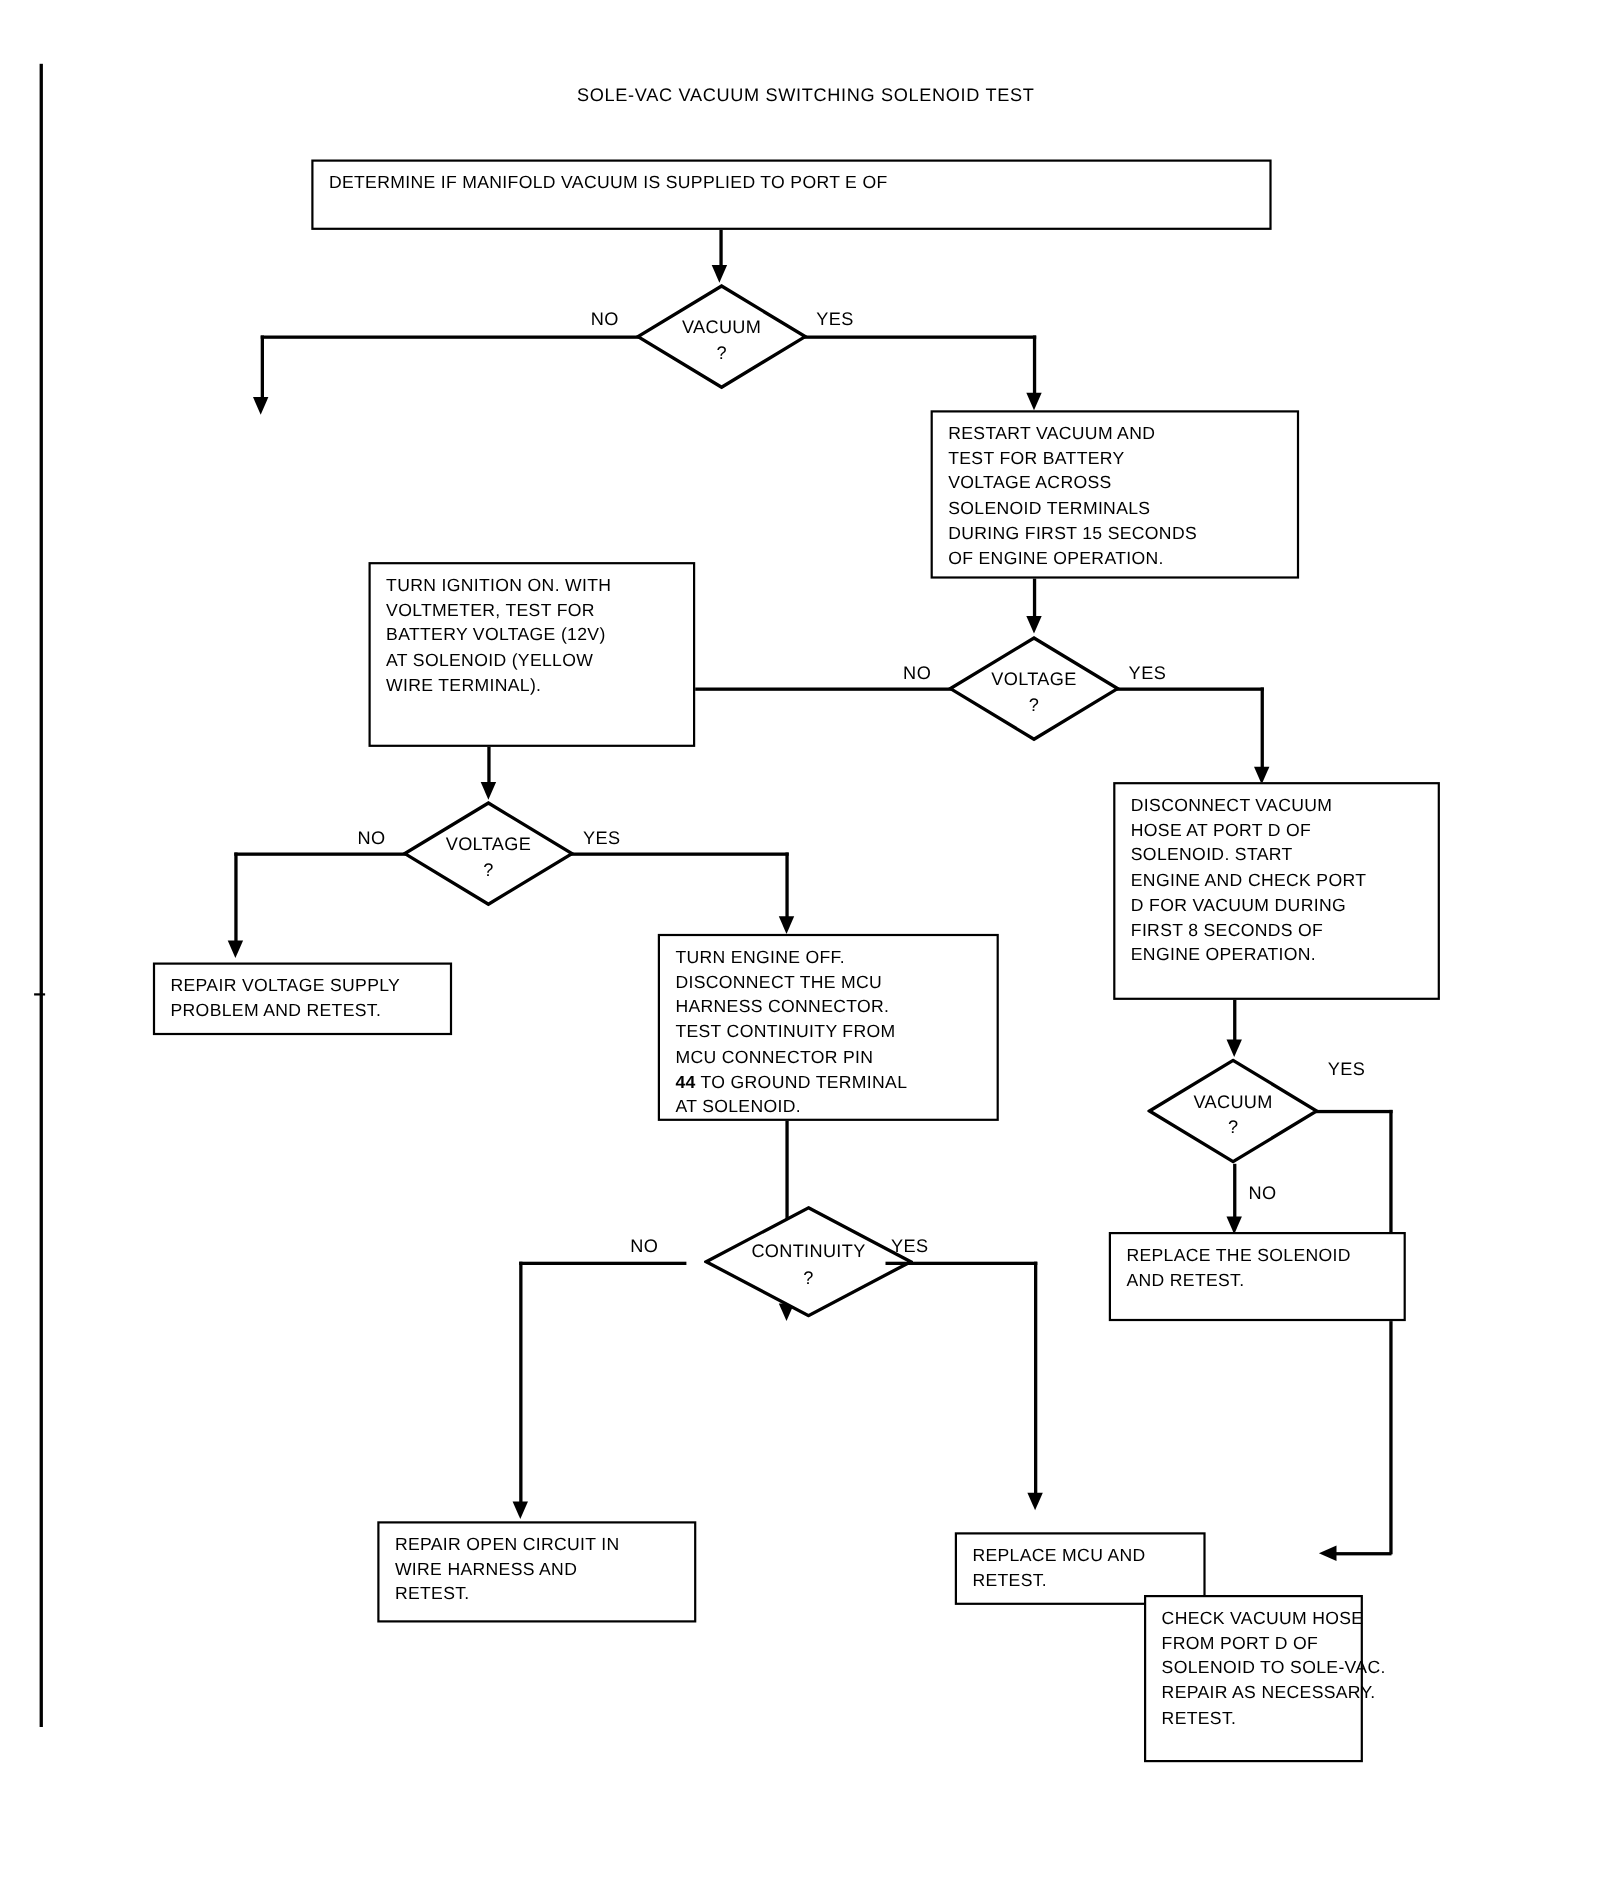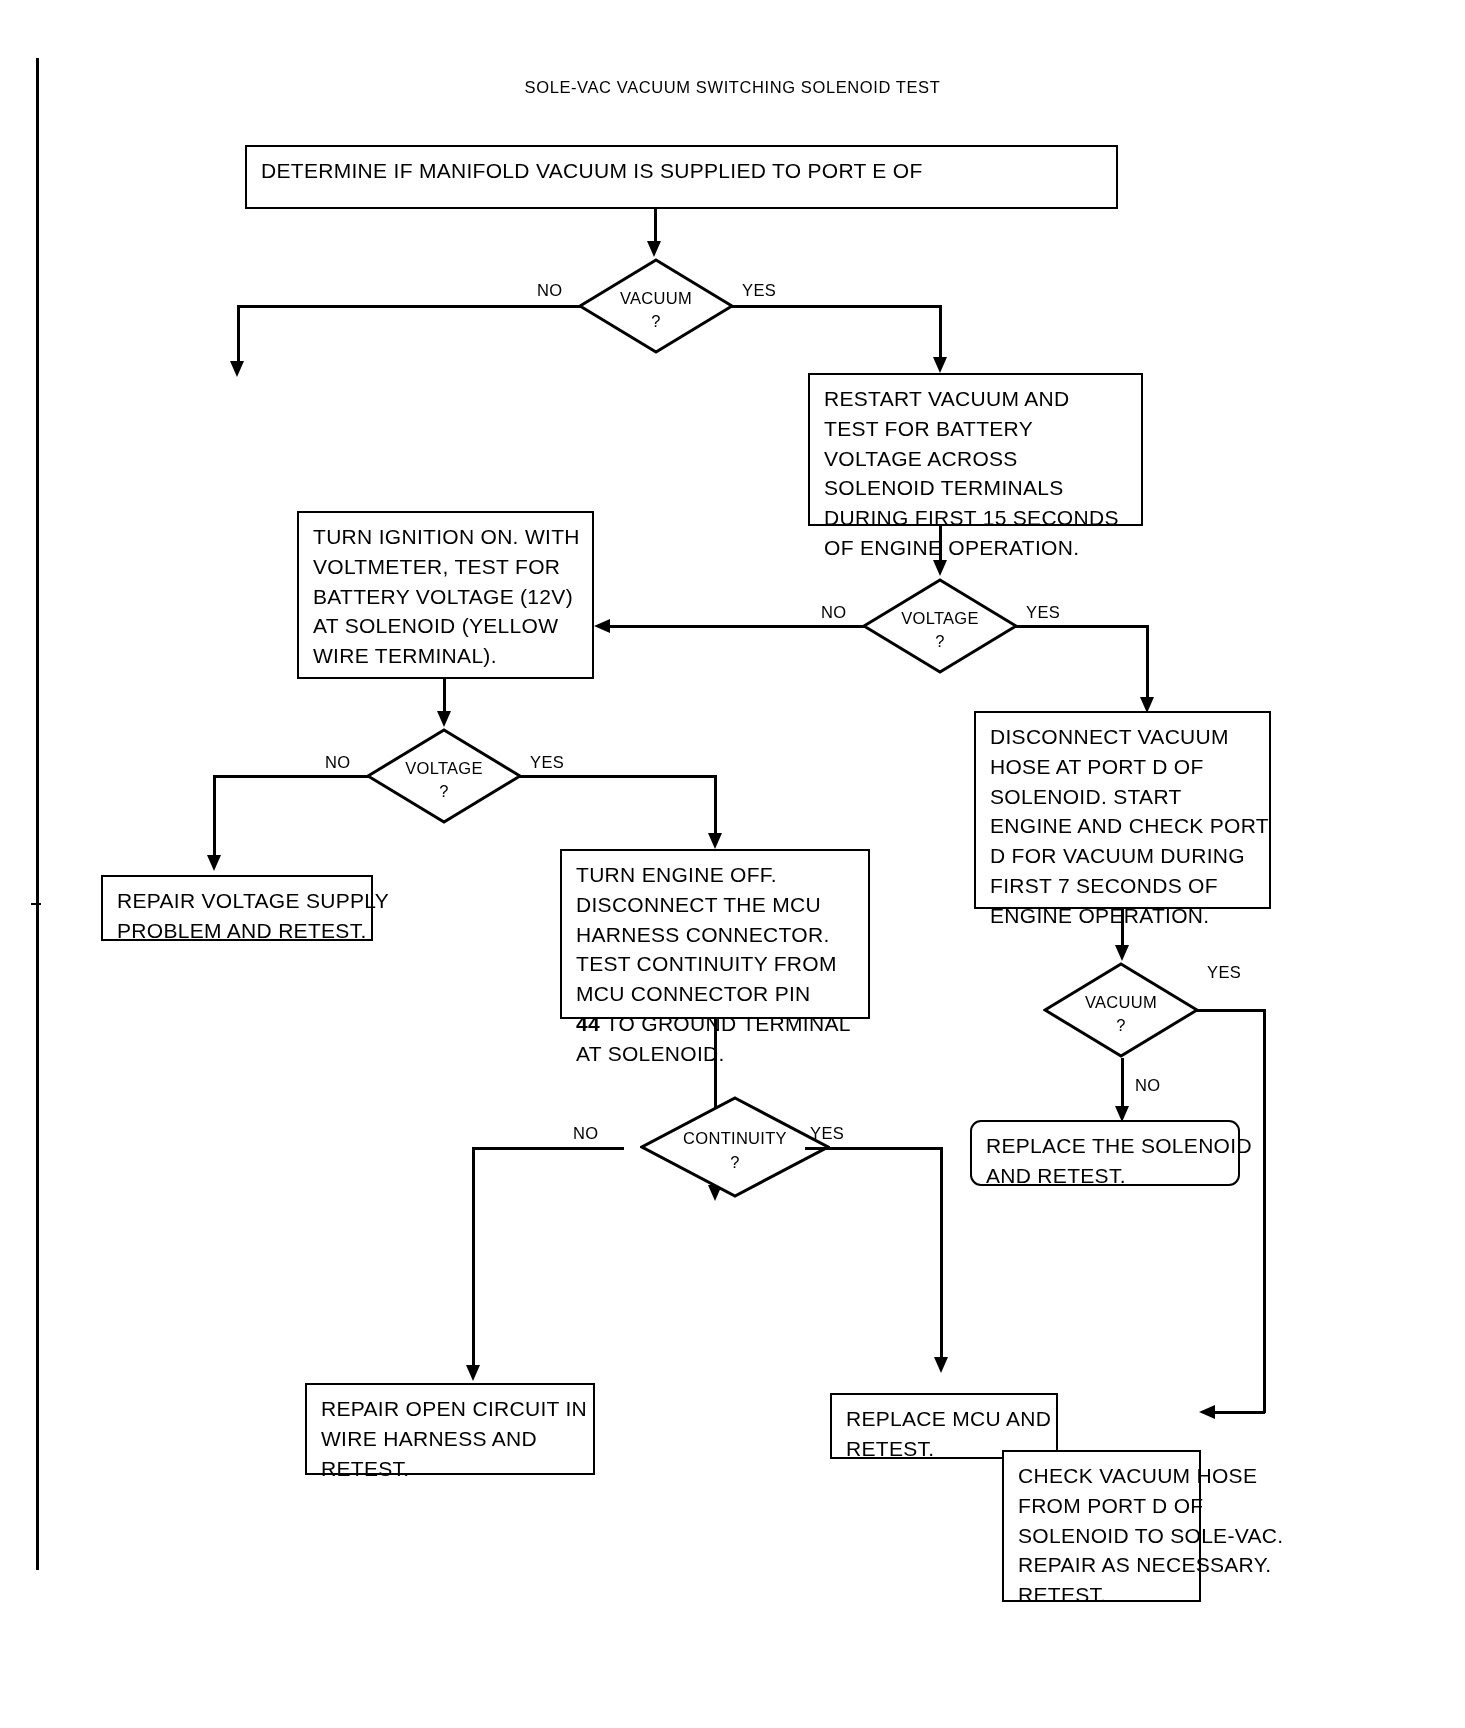--- a/index.html
+++ b/index.html
@@ -45,25 +45,26 @@
     color: #000;
     white-space: nowrap;
     margin-top: 12px;
   }
   
   .box {
     position: absolute;
     border: 2.5px solid #000;
     background: #fff;
     box-sizing: border-box;
-    font-size: 21px;
+    font-size: 16px;
     line-height: 1.42;
     letter-spacing: 0.3px;
     color: #000;
     padding: 9px 24px 9px 14px;
+    margin-left: 38px;
   }
   .box .ln { display: block; white-space: nowrap; }
   .box .bold { font-weight: bold; }
   
   .diamond {
     position: absolute;
     box-sizing: border-box;
   }
   .diamond .shape {
     position: absolute;
@@ -204,21 +205,21 @@
   <div class="ln-h" style="left:519px; top:775px; width:198px;"></div>
   <div class="ln-v" style="left:714px; top:775px; height:62px;"></div>
   <div class="arrow-d" style="left:708px; top:833px;"></div>
 
   <div class="box" style="left:974px; top:711px; width:297px; height:198px;">
     <span class="ln">DISCONNECT VACUUM</span>
     <span class="ln">HOSE AT PORT D OF</span>
     <span class="ln">SOLENOID. START</span>
     <span class="ln">ENGINE AND CHECK PORT</span>
     <span class="ln">D FOR VACUUM DURING</span>
-    <span class="ln">FIRST 7 SECONDS OF</span>
+    <span class="ln">FIRST 8 SECONDS OF</span>
     <span class="ln">ENGINE OPERATION.</span>
   </div>
 
   <div class="ln-v" style="left:1121px; top:909px; height:40px;"></div>
   <div class="arrow-d" style="left:1115px; top:945px;"></div>
 
   <div class="box" style="left:101px; top:875px; width:272px; height:66px;">
     <span class="ln">REPAIR VOLTAGE SUPPLY</span>
     <span class="ln">PROBLEM AND RETEST.</span>
   </div>
@@ -247,21 +248,21 @@
   <div class="edge-label" style="left:1207px; top:963px;">YES</div>
   <div class="ln-h" style="left:1196px; top:1009px; width:70px;"></div>
   <div class="ln-v" style="left:1263px; top:1009px; height:404px;"></div>
   <div class="ln-h" style="left:1213px; top:1411px; width:52px;"></div>
   <div class="arrow-l" style="left:1199px; top:1405px;"></div>
 
   <div class="edge-label" style="left:1135px; top:1076px;">NO</div>
   <div class="ln-v" style="left:1121px; top:1058px; height:52px;"></div>
   <div class="arrow-d" style="left:1115px; top:1106px;"></div>
 
-  <div class="box" style="left:970px; top:1120px; width:270px; height:66px;border-radius:11px;">
+  <div class="box" style="left:970px; top:1120px; width:270px; height:81px;">
     <span class="ln">REPLACE THE SOLENOID</span>
     <span class="ln">AND RETEST.</span>
   </div>
 
   <div class="diamond" style="left:640px; top:1096px; width:190px; height:102px;">
     <svg class="shape" viewBox="0 0 190 102" preserveAspectRatio="none">
       <polygon points="95,2 188,51 95,100 2,51" fill="#ffffff" stroke="#000000" stroke-width="3"></polygon>
     </svg>
     <div class="dlabel dl1">CONTINUITY</div>
     <div class="dlabel dl2">?</div>

